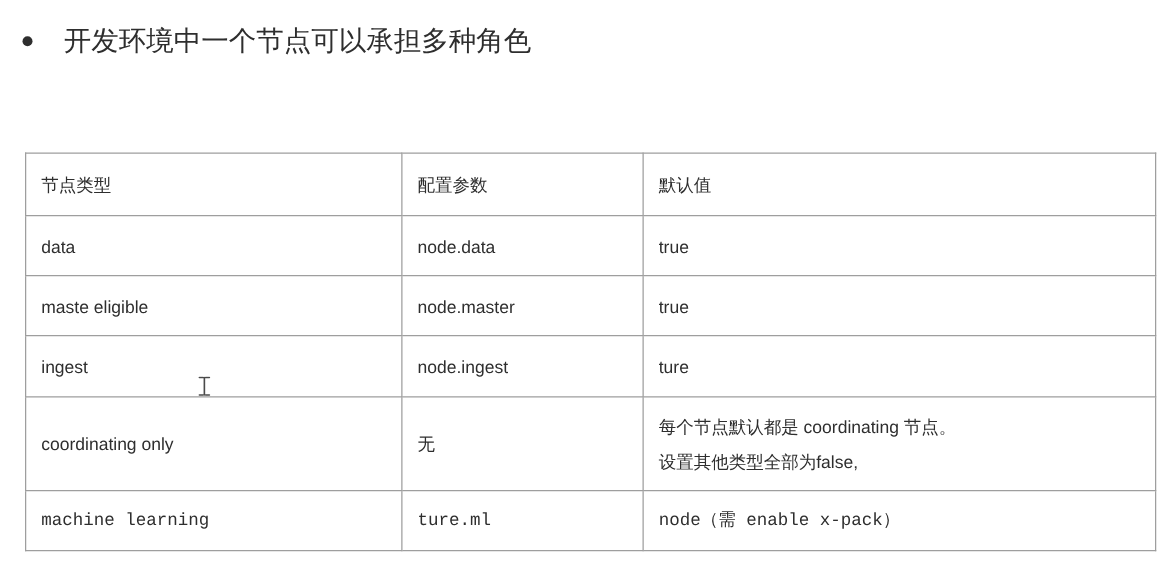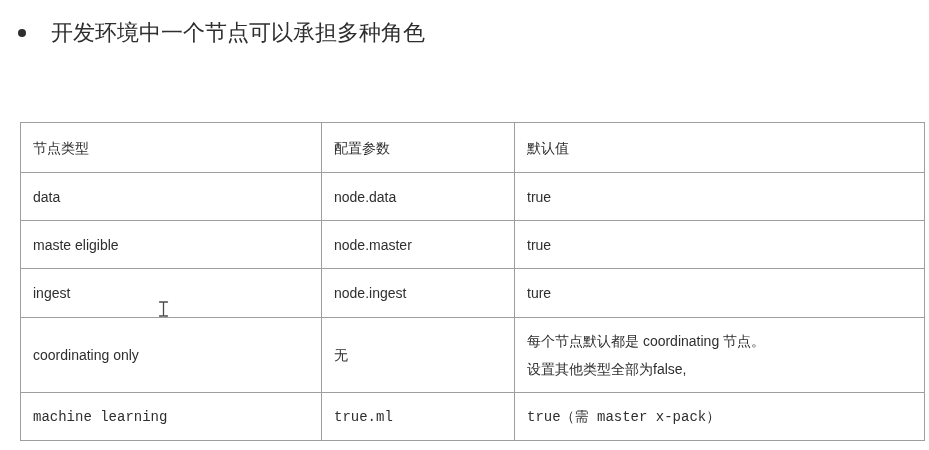--- a/index.html
+++ b/index.html
@@ -89,22 +89,22 @@
         <td>ture</td>
       </tr>
       <tr>
         <td>coordinating only</td>
         <td>无</td>
         <td>每个节点默认都是 coordinating 节点。
 设置其他类型全部为false,</td>
       </tr>
       <tr>
         <td>machine learning</td>
-        <td>true.ml</td>
-        <td>true（需 master x-pack）</td>
+        <td>ture.ml</td>
+        <td>node（需 enable x-pack）</td>
       </tr>
     </tbody>
   </table>
 
   <span class="ibeam">
     <svg width="11" height="16" viewBox="0 0 11 16">
       <path d="M1.5 1 H4.5 M6.5 1 H9.5 M5.5 1 V15 M1.5 15 H4.5 M6.5 15 H9.5" stroke="#4a4a4a" stroke-width="1.3" fill="none" stroke-linecap="round"></path>
     </svg>
   </span>
 

